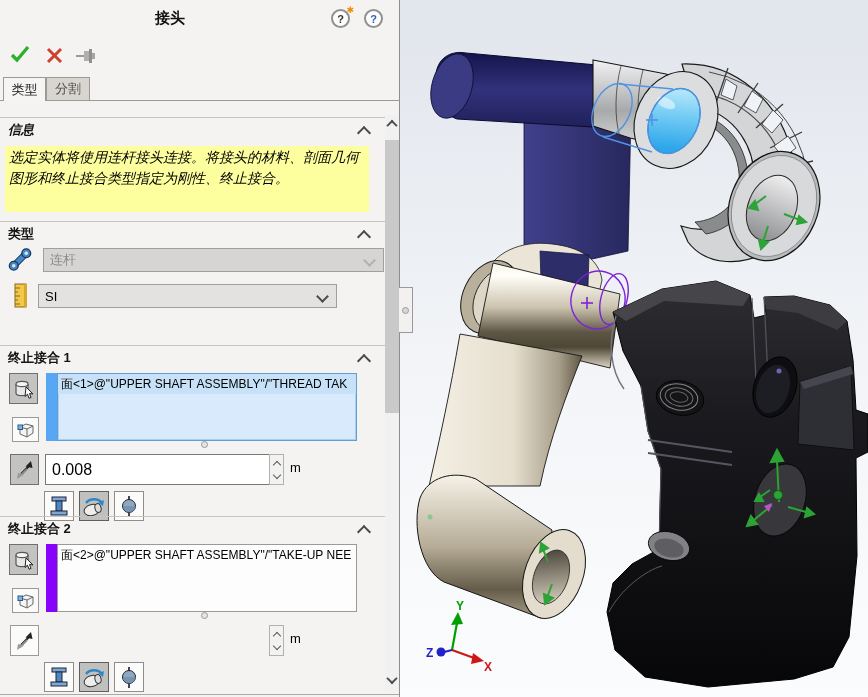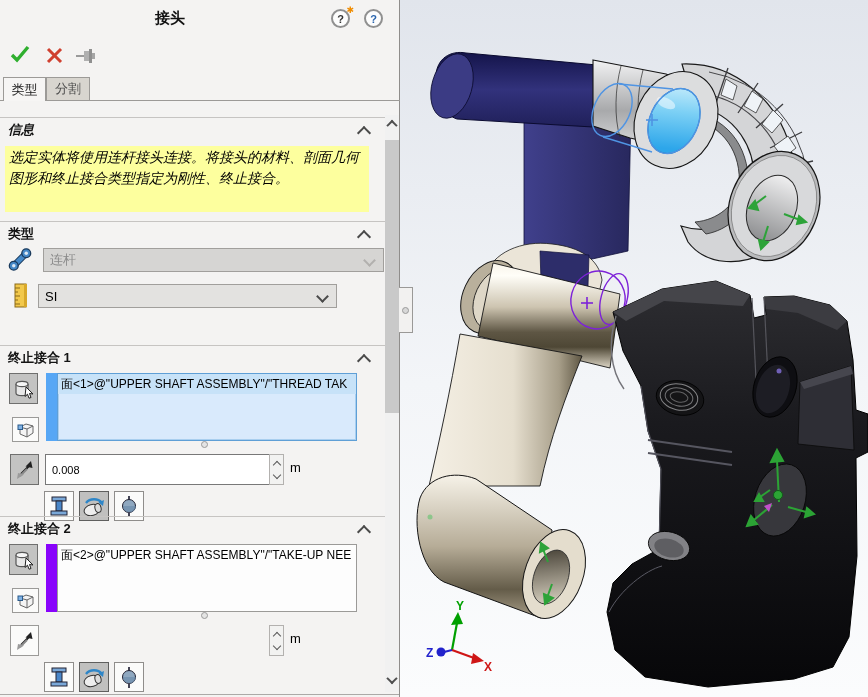--- a/index.html
+++ b/index.html
@@ -39,21 +39,21 @@
        box-sizing:border-box;display:flex;align-items:center;justify-content:center;}
   .sel-bar{position:absolute;left:46px;top:27px;width:11px;height:68px;}
   .sel-list{position:absolute;left:57px;top:27px;width:300px;height:68px;box-sizing:border-box;overflow:hidden;}
   .sel-list.focused{background:#d9eafc;border:1px solid #5f9fd6;box-shadow:inset 0 0 0 1px #a9cfef;}
   .sel-list.plain{background:#fdfdfd;border:1px solid #9b9a98;}
   .sel-row{height:20px;font-size:12px;line-height:20px;padding:0 3px;white-space:nowrap;overflow:hidden;color:#000;}
   .sel-list.focused .sel-row{background:#c7e2f8;}
   .grip{position:absolute;left:201px;top:95px;width:7px;height:7px;border-radius:50%;
        background:#e4e4e4;border:1px solid #9a9a9a;box-sizing:border-box;}
   .len-input{position:absolute;left:45px;top:108px;width:226px;height:31px;box-sizing:border-box;
-       border:1px solid #787878;background:#fff;font-size:11px;padding:0 6px;
+       border:1px solid #787878;background:#fff;font-size:16px;padding:0 6px;
        font-family:"Liberation Sans","DejaVu Sans",sans-serif;}
   .spinner{position:absolute;left:269px;top:108px;width:15px;height:31px;box-sizing:border-box;
        background:#f2f2f1;border:1px solid #b3b1af;}
   .spin-chev{position:absolute;left:4px;width:5px;height:5px;}
   .spin-up{top:7px;border-left:1.5px solid #5a5a5a;border-top:1.5px solid #5a5a5a;transform:rotate(45deg);}
   .spin-dn{top:17px;border-right:1.5px solid #5a5a5a;border-bottom:1.5px solid #5a5a5a;transform:rotate(45deg);}
   .unit{position:absolute;left:290px;top:114px;font-size:13px;color:#000;}
   .toggles{position:absolute;left:44px;top:145px;height:30px;}
   .tgl{position:absolute;top:0;width:30px;height:30px;background:#fbfbfa;border:1px solid #8f8d8b;
        box-sizing:border-box;display:flex;align-items:center;justify-content:center;}

